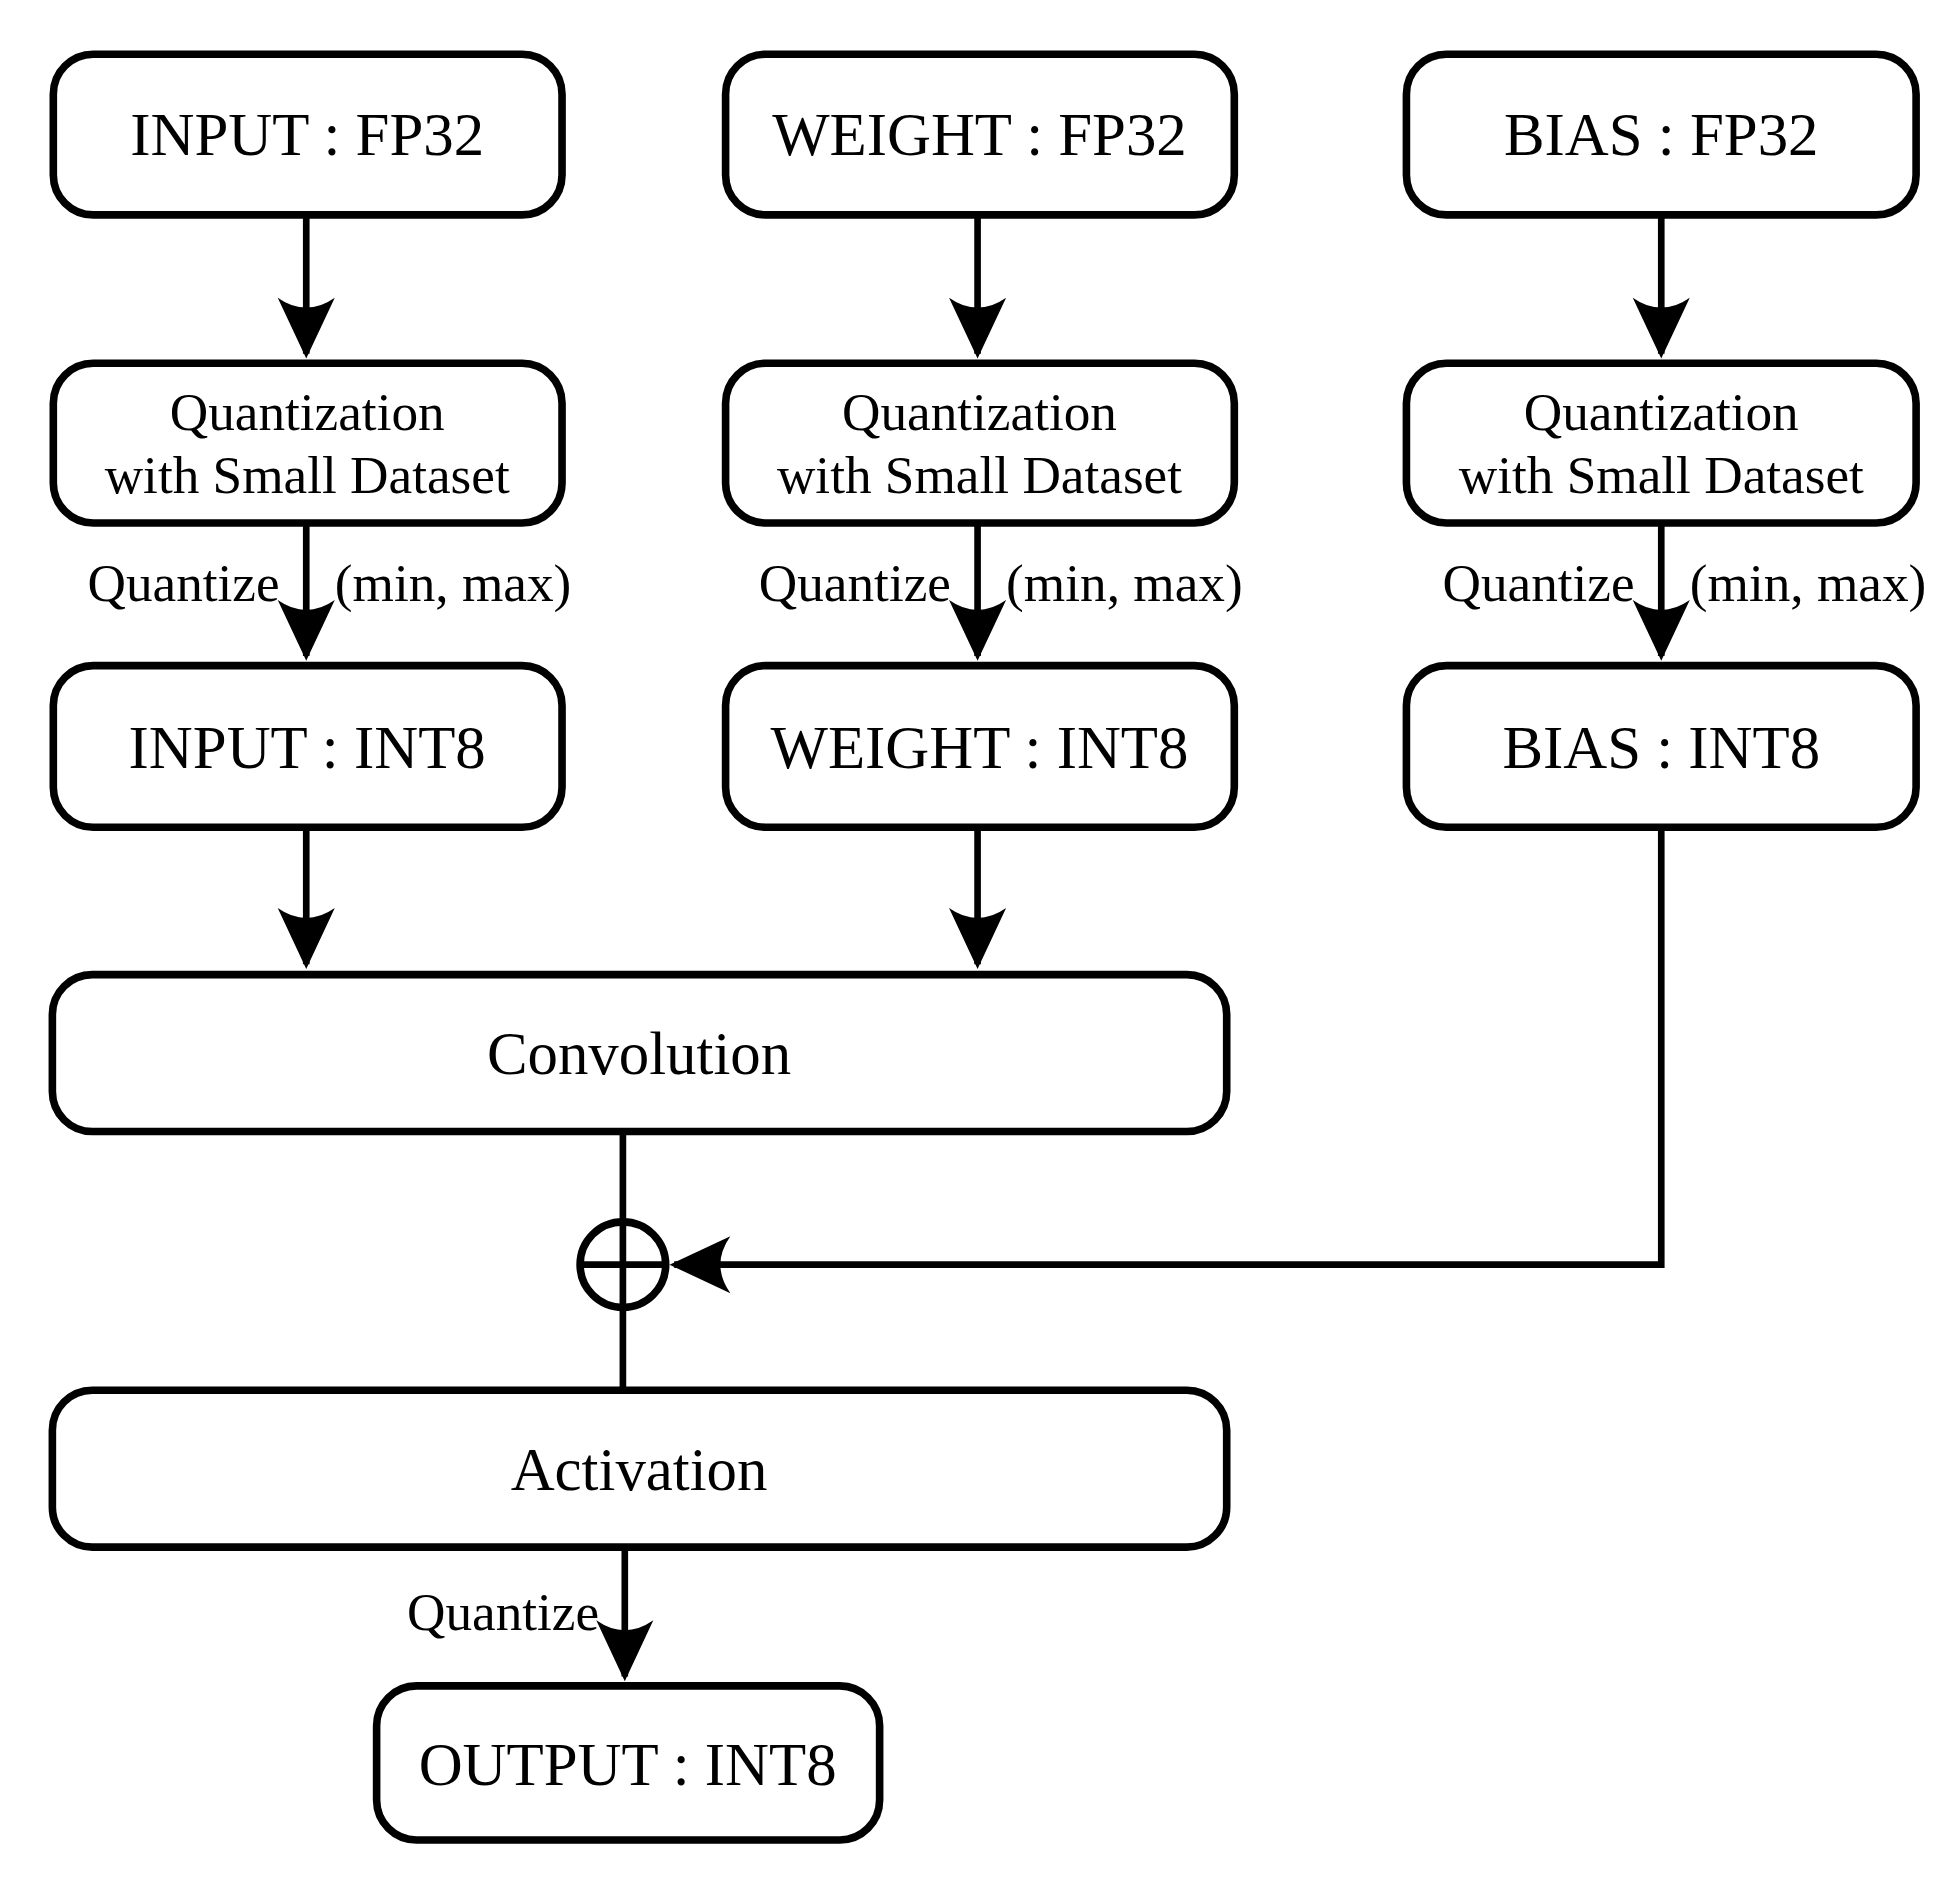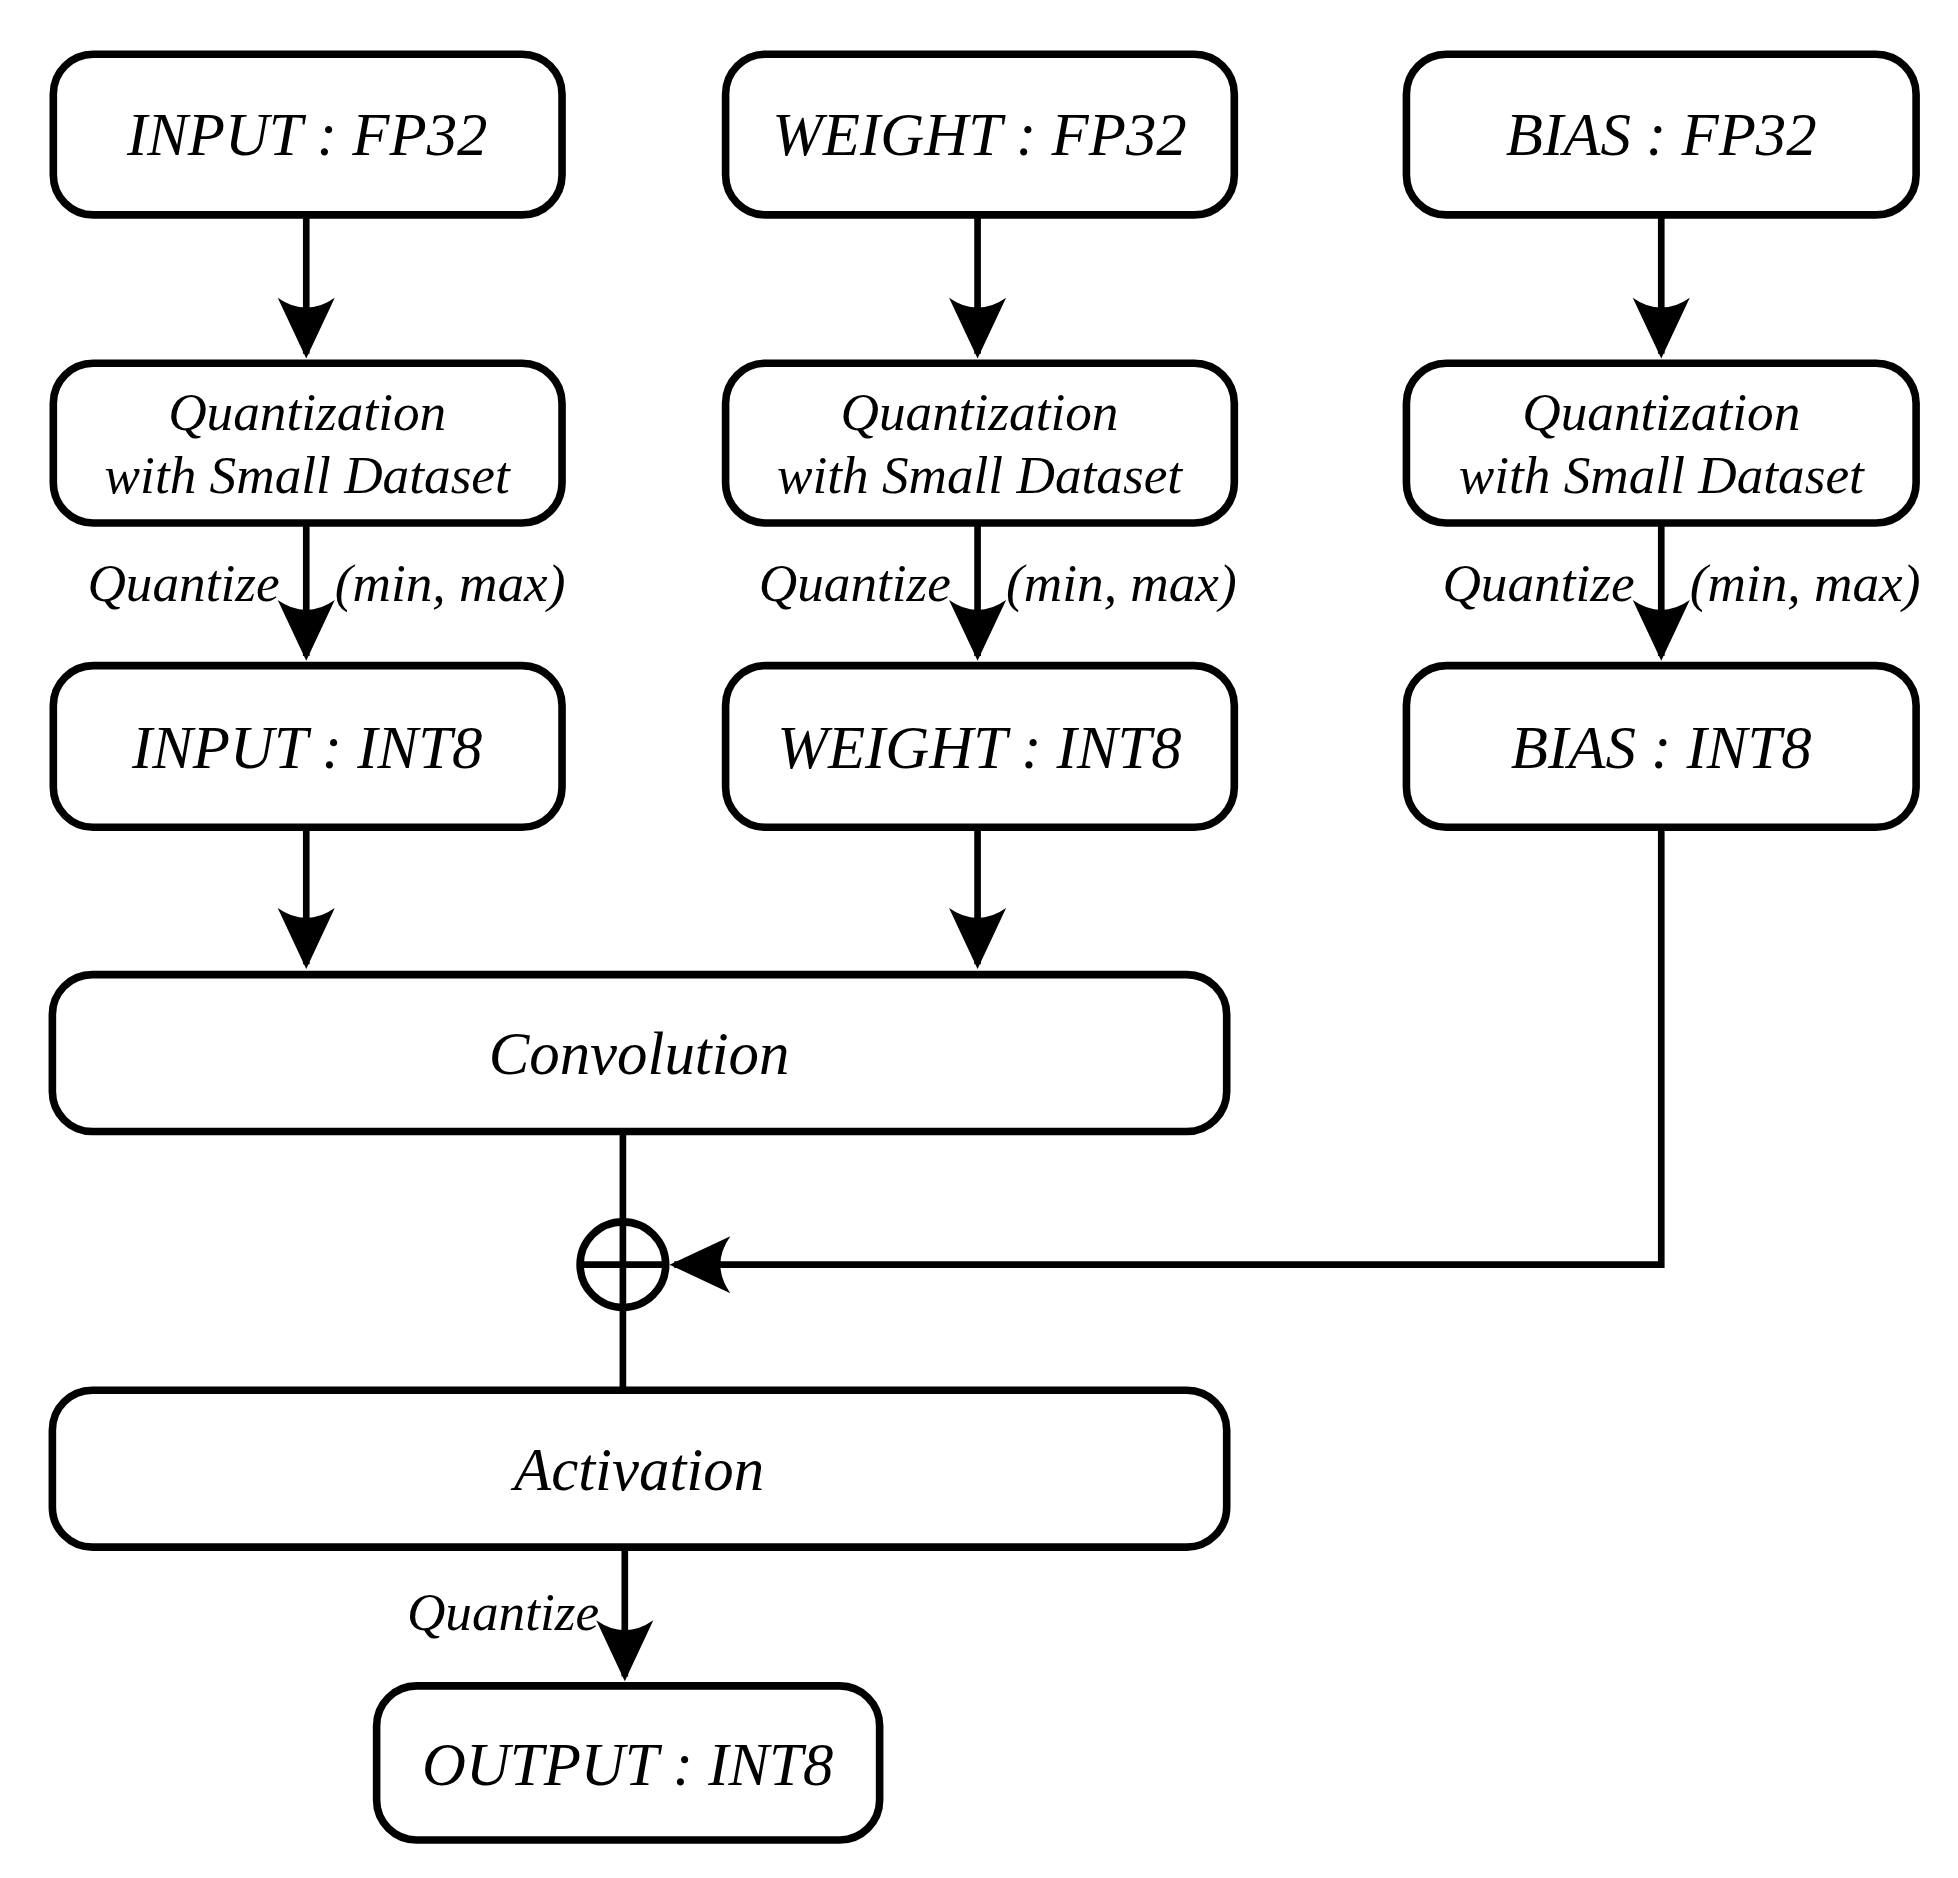--- a/index.html
+++ b/index.html
@@ -6,21 +6,20 @@
     margin: 0;
     padding: 0;
     background: #ffffff;
   }
   .canvas {
     position: relative;
     width: 1946px;
     height: 1878px;
     background: #ffffff;
     overflow: hidden;
-    font-style: italic;
   }
   svg text {
     font-family: "Liberation Serif", "DejaVu Serif", serif;
     fill: #000000;
   }
   .node-label   { font-size: 64px; }
   .small-label  { font-size: 56px; }
   .edge-label   { font-size: 56px; }
   .box {
     fill: #ffffff;

